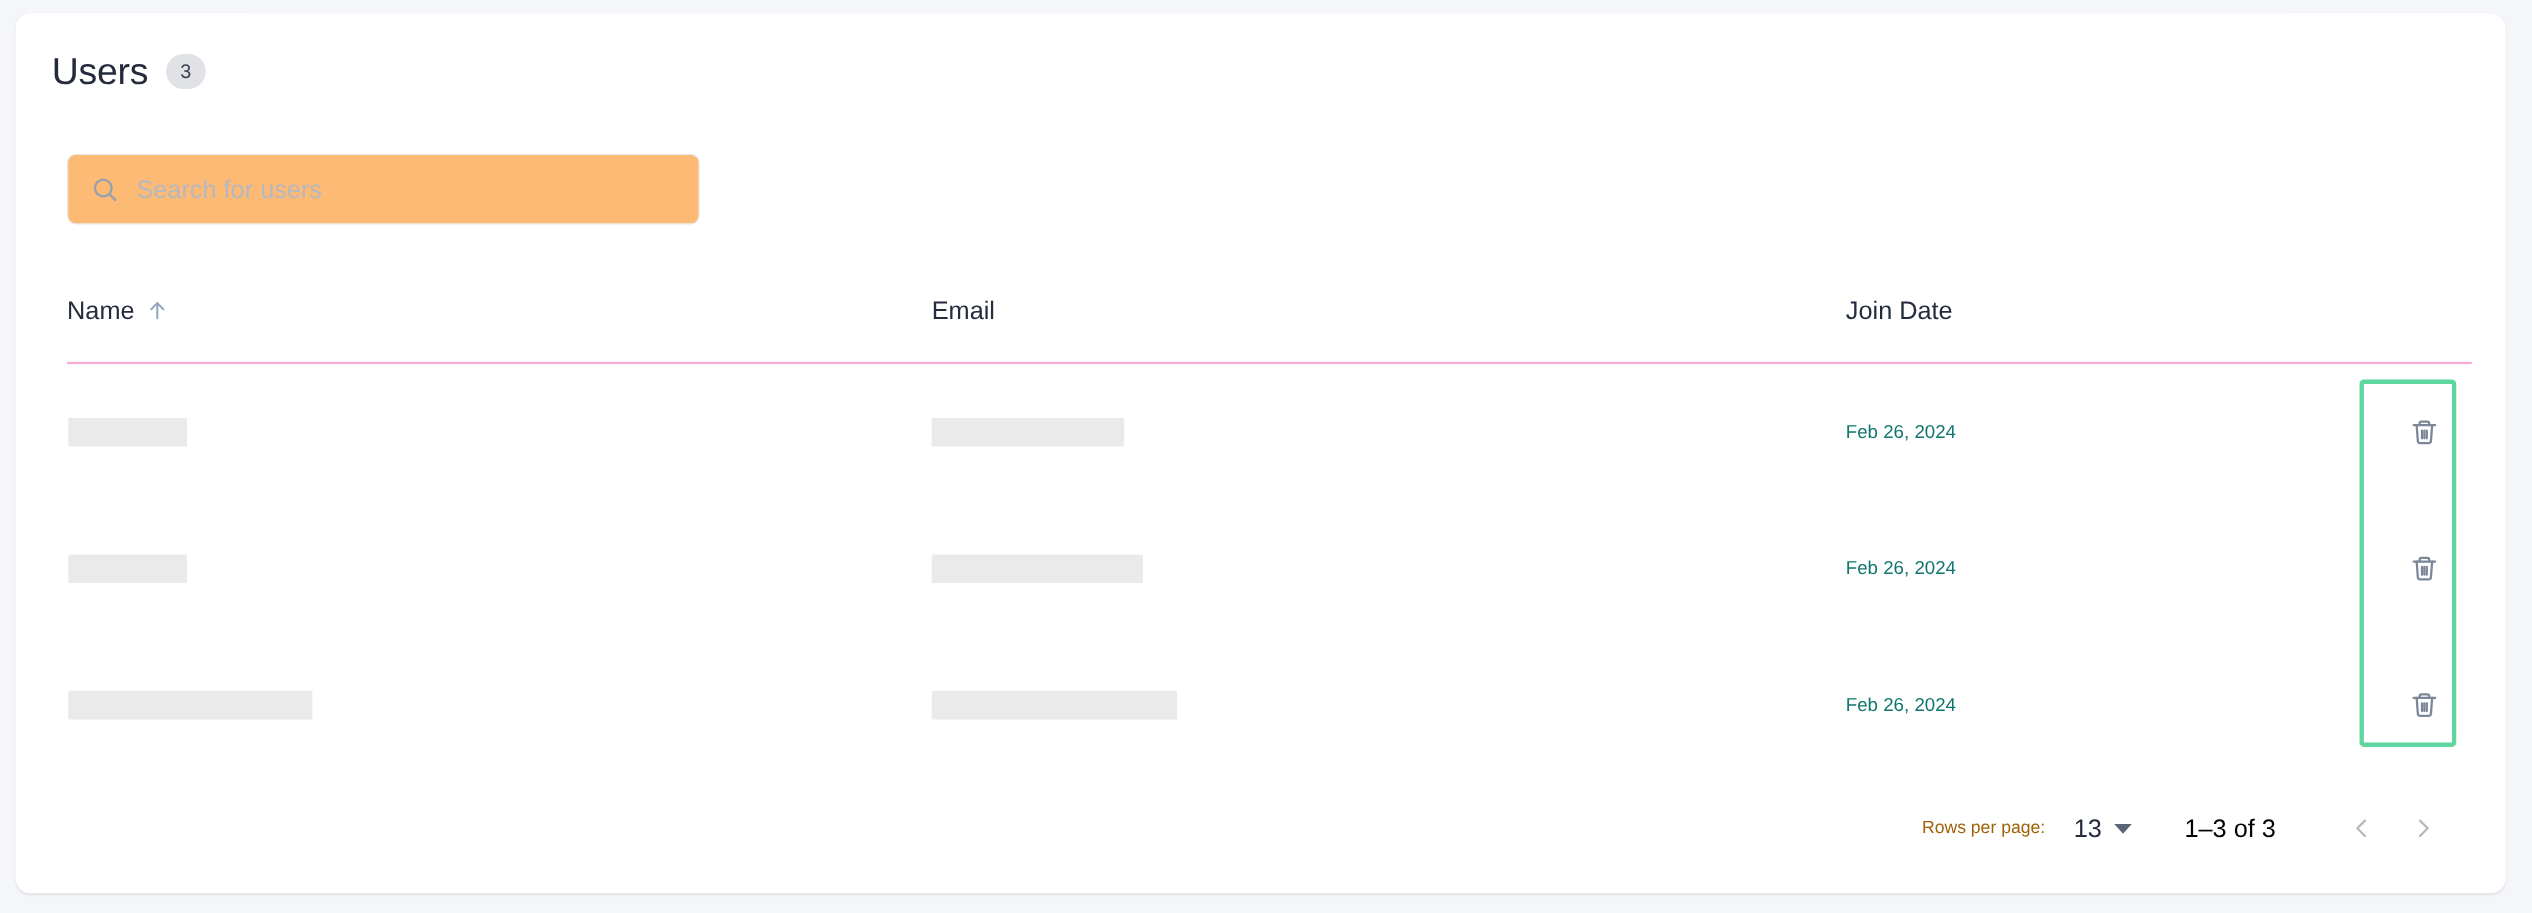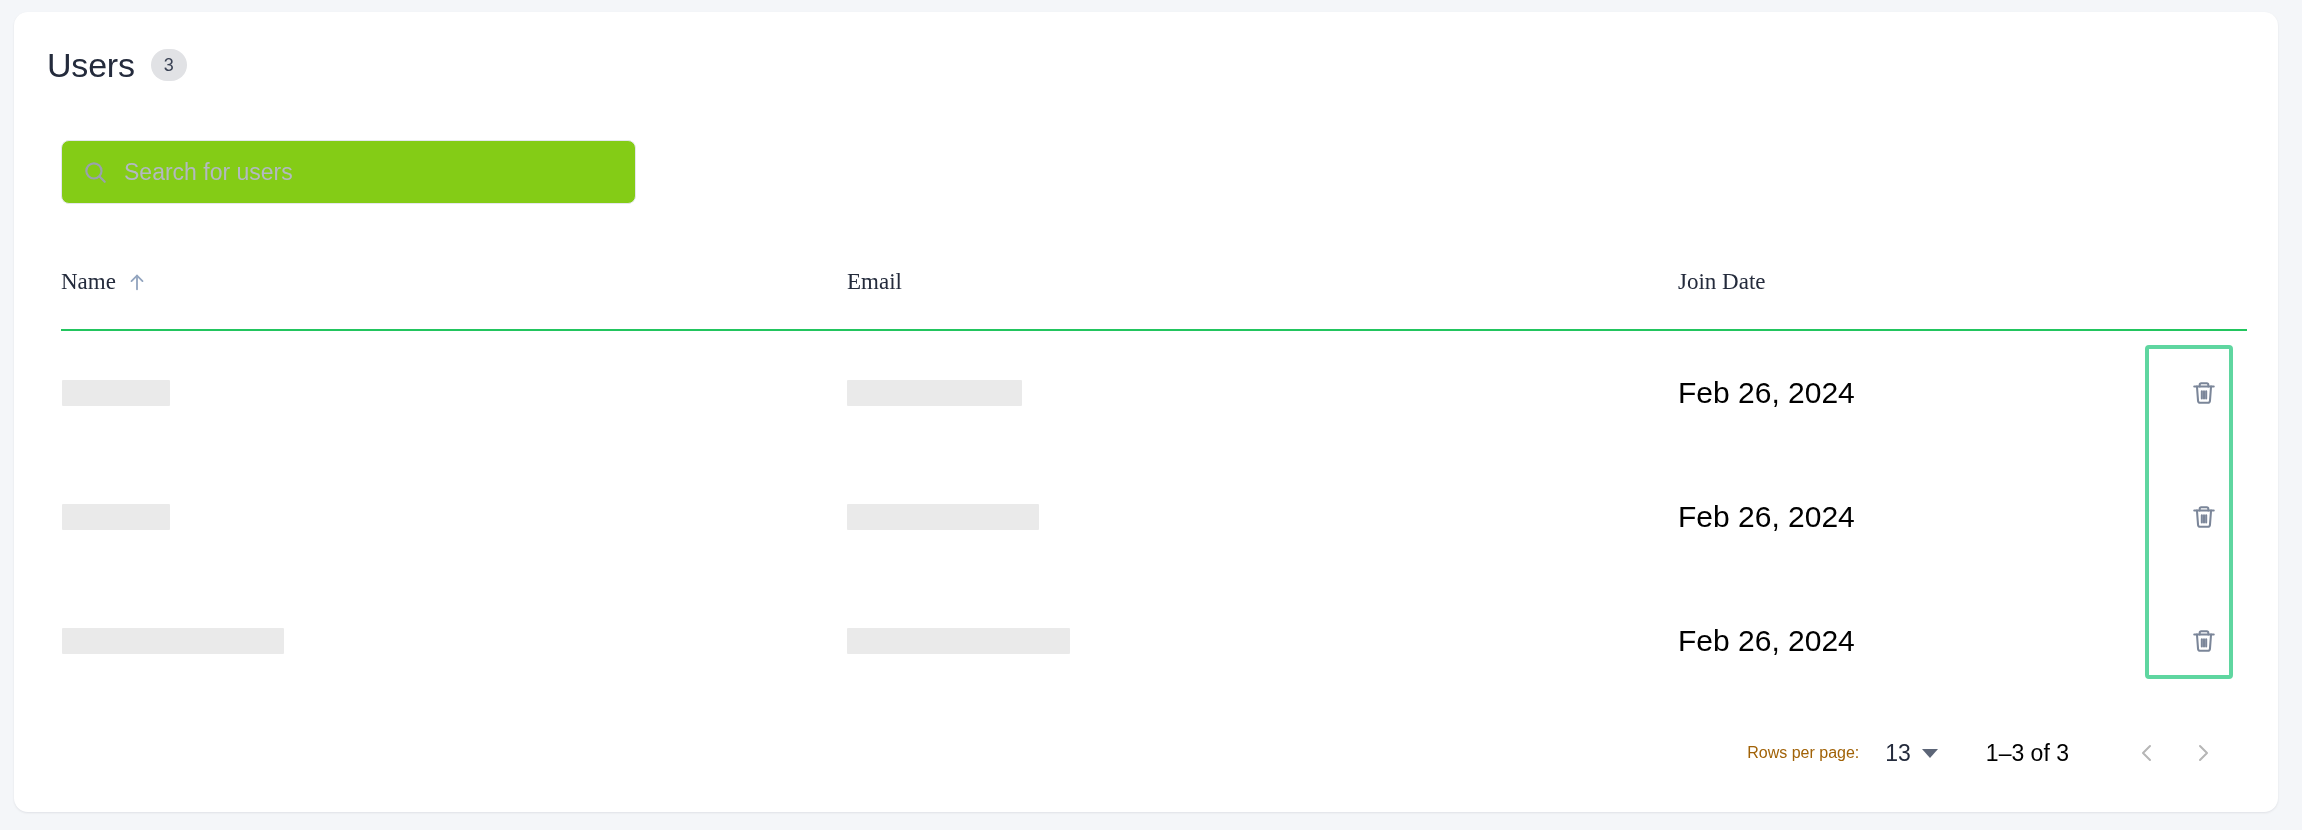--- a/index.html
+++ b/index.html
@@ -69,21 +69,21 @@
 
   
   .search-box {
     position: absolute;
     left: 47px;
     top: 128px;
     width: 575px;
     height: 64px;
     border: 1px solid #e4e7ec;
     border-radius: 8px;
-    background: #84cc16;
+    background: #fdba74;
     box-sizing: border-box;
     display: flex;
     align-items: center;
     padding: 0 20px;
     gap: 16px;
   }
   .search-icon {
     flex: 0 0 auto;
     width: 26px;
     height: 26px;
@@ -109,22 +109,21 @@
   
   .table {
     position: absolute;
     left: 47px;
     top: 238px;
     width: 2186px;
   }
   .t-head {
     position: relative;
     height: 79px;
-    border-bottom: 2px solid #22c55e;
-    font-family: Liberation Serif, serif;
+    border-bottom: 2px solid #f9a8d4;
   }
   .th {
     position: absolute;
     top: 18px;
     font-size: 23px;
     line-height: 28px;
     color: #242b3c;
     white-space: nowrap;
     display: flex;
     align-items: center;
@@ -146,23 +145,23 @@
     height: 124px;
   }
   .cell {
     position: absolute;
     top: 50%;
     transform: translateY(-50%);
   }
   .c-name  { left: 1px; }
   .c-email { left: 786px; }
   .c-date  { left: 1617px;
-             font-size: 30px;
+             font-size: 17px;
              line-height: 28px;
-             color: #000000;
+             color: #0f766e;
              white-space: nowrap; }
   .c-action{ right: 0px; width: 86px; display: flex; justify-content: center; }
 
   .redacted {
     height: 26px;
     background: #eaeaea;
     border-radius: 1px;
   }
 
   .trash-btn {

